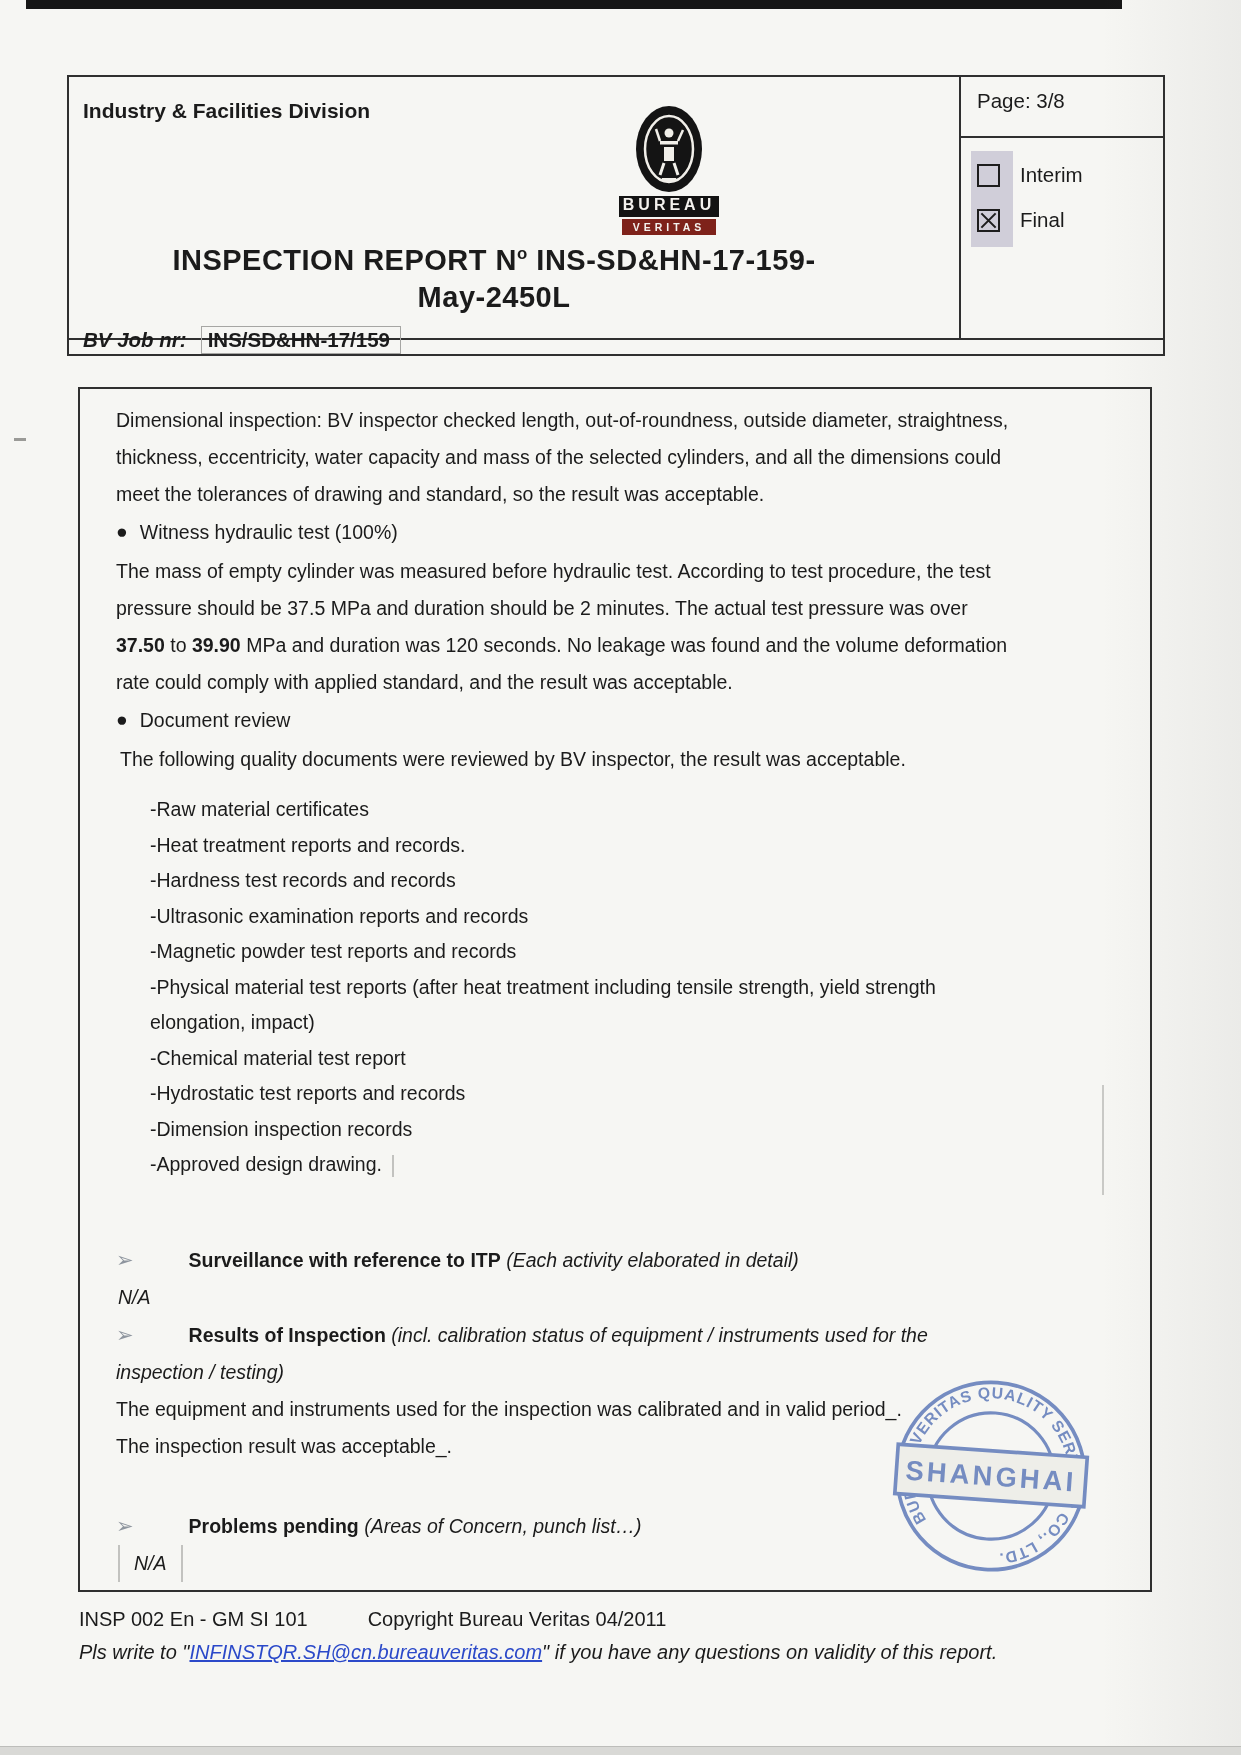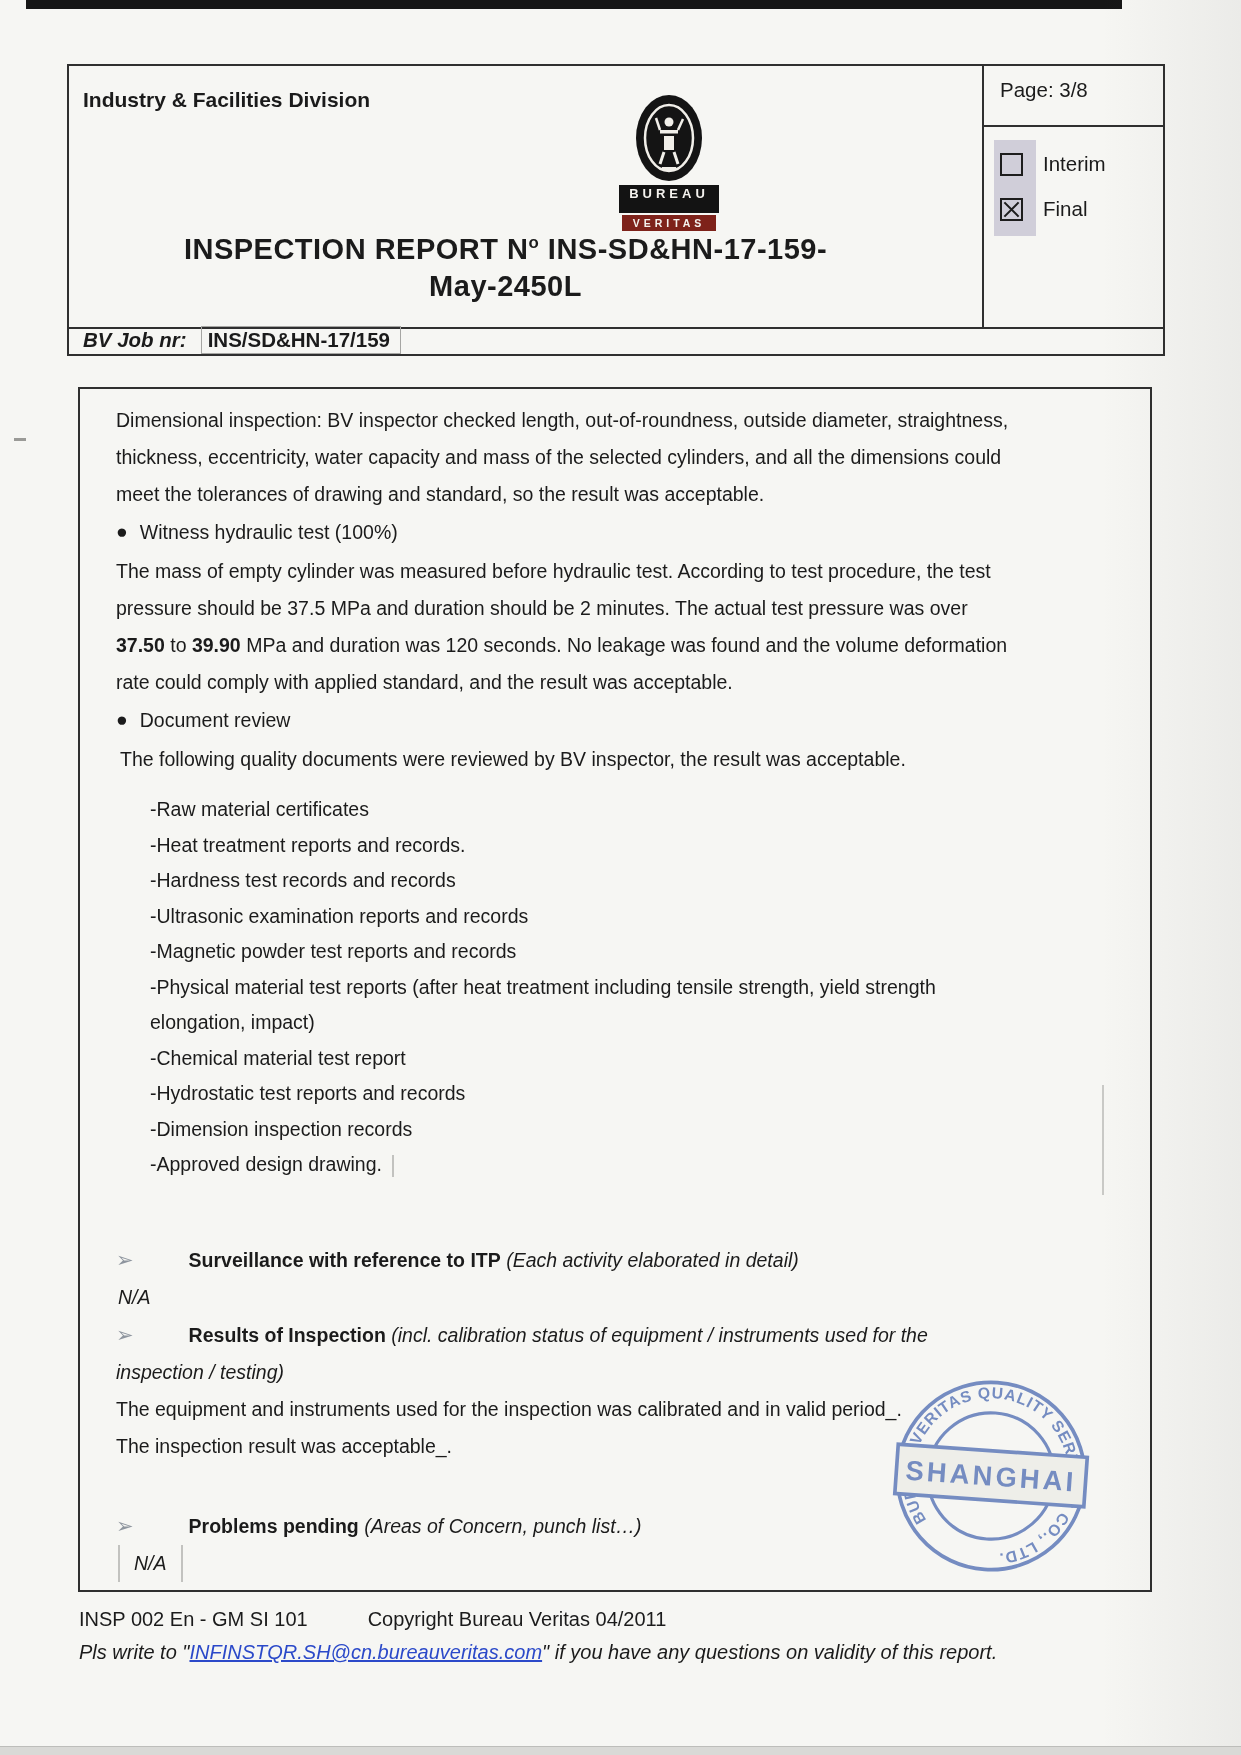--- a/index.html
+++ b/index.html
@@ -19,33 +19,33 @@
     font-family:"Liberation Sans", sans-serif;
   }
   
   .top-bar{position:absolute;left:26px;top:0;width:1096px;height:9px;background:#161616;}
   .bottom-strip{position:absolute;left:0;top:1746px;width:1241px;height:9px;background:#d9d9d6;border-top:1px solid #bdbdba;}
   .right-shade{position:absolute;right:0;top:0;width:140px;height:1755px;background:linear-gradient(to right, rgba(0,0,0,0) 0%, rgba(90,90,90,0.07) 100%);}
   .edge-line{position:absolute;left:1102px;top:1085px;width:2px;height:110px;background:#c9c9c6;}
   .left-dash{position:absolute;left:14px;top:438px;width:12px;height:3px;background:#9a9a97;}
 
   
-  .header-box{position:absolute;left:67px;top:64px;width:1098px;height:265px;border:2px solid var(--border);display:flex;background:transparent;}
+  .header-box{position:absolute;left:67px;top:75px;width:1098px;height:265px;border:2px solid var(--border);display:flex;background:transparent;}
   .header-left{position:relative;flex:1;}
   .division{position:absolute;left:14px;top:22px;font-size:21px;font-weight:bold;}
   .logo{position:absolute;left:520px;top:28px;width:160px;text-align:center;}
   .logo-emblem{display:block;margin:0 auto;}
-  .logo-word{display:block;margin:2px auto 0;width:100px;height:28px;line-height:17px;
-    color:#f4f2ee;font-size:13px;font-weight:bold;letter-spacing:4px;text-align:center;}
+  .logo-word{display:block;margin:2px auto 0;width:100px;height:21px;line-height:17px;
+    color:#f4f2ee;font-size:16px;font-weight:bold;letter-spacing:4px;text-align:center;}
   .logo-bureau{background:#131313;margin-top:3px;}
   .logo-veritas{background:var(--veritas-red);width:94px;height:16px;line-height:16px;font-size:10.5px;margin-top:2px;}
   .report-title{position:absolute;left:0;right:40px;top:158px;text-align:center;
     font-size:29px;font-weight:bold;line-height:37px;letter-spacing:0.5px;}
   .report-title sup{font-size:58%;vertical-align:super;}
-  .header-right{width:181px;border-left:2px solid var(--border);position:relative;}
+  .header-right{width:204px;border-left:2px solid var(--border);position:relative;}
   .page-cell{height:61px;border-bottom:2px solid var(--border);padding:12px 0 0 16px;font-size:20.5px;}
   .check-highlight{position:absolute;left:10px;top:74px;width:42px;height:96px;background:var(--hl);opacity:.85;}
   .check-row{position:absolute;left:16px;display:flex;align-items:center;gap:20px;font-size:20.5px;}
   .check-row.row1{top:86px;}
   .check-row.row2{top:131px;}
   .checkbox{width:23px;height:23px;border:2.5px solid #1d1d1d;background:transparent;position:relative;flex:0 0 auto;}
   .checkbox svg.x{display:none;position:absolute;inset:0;width:100%;height:100%;}
   .checkbox.checked svg.x{display:block;}
 
   

